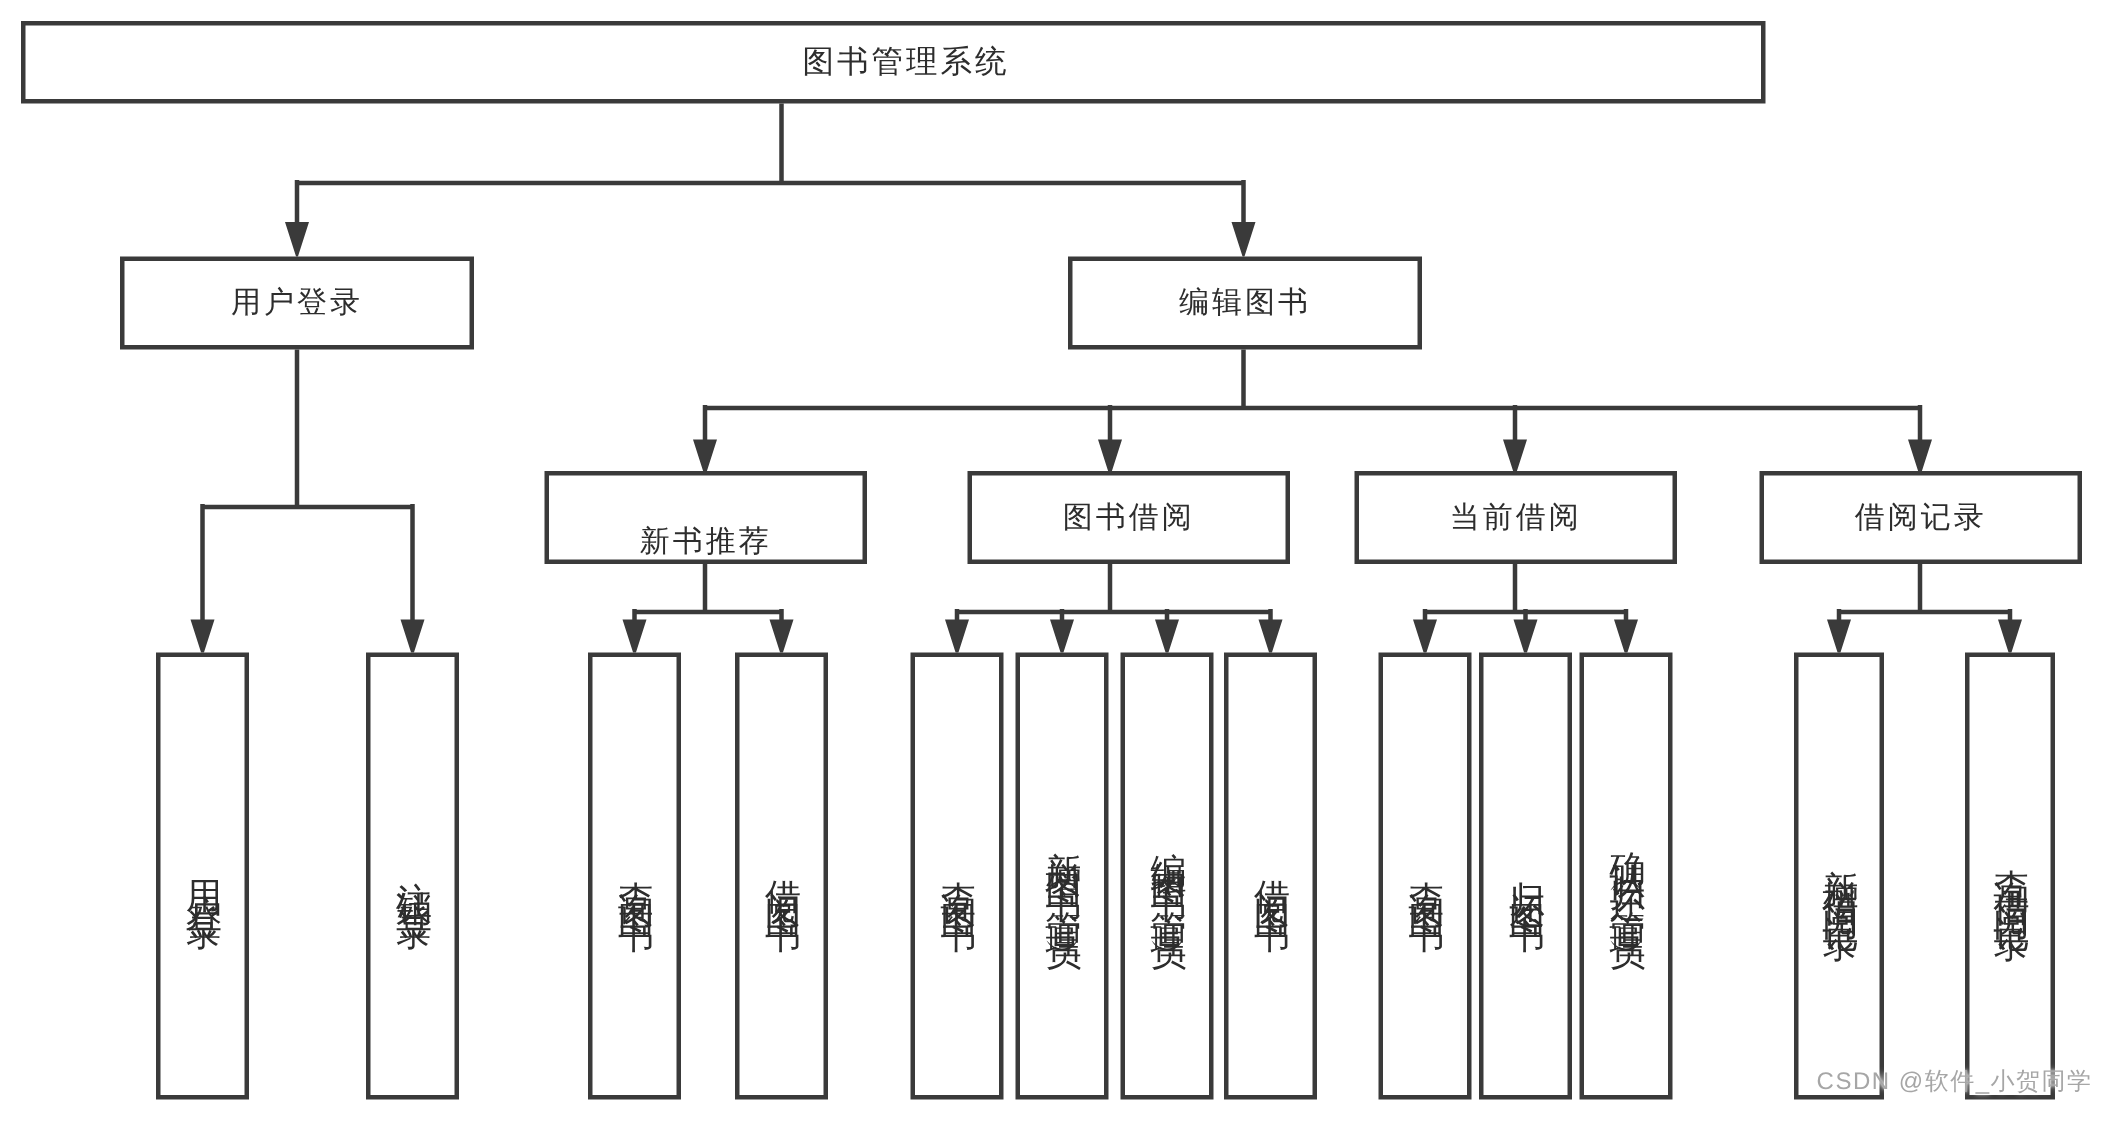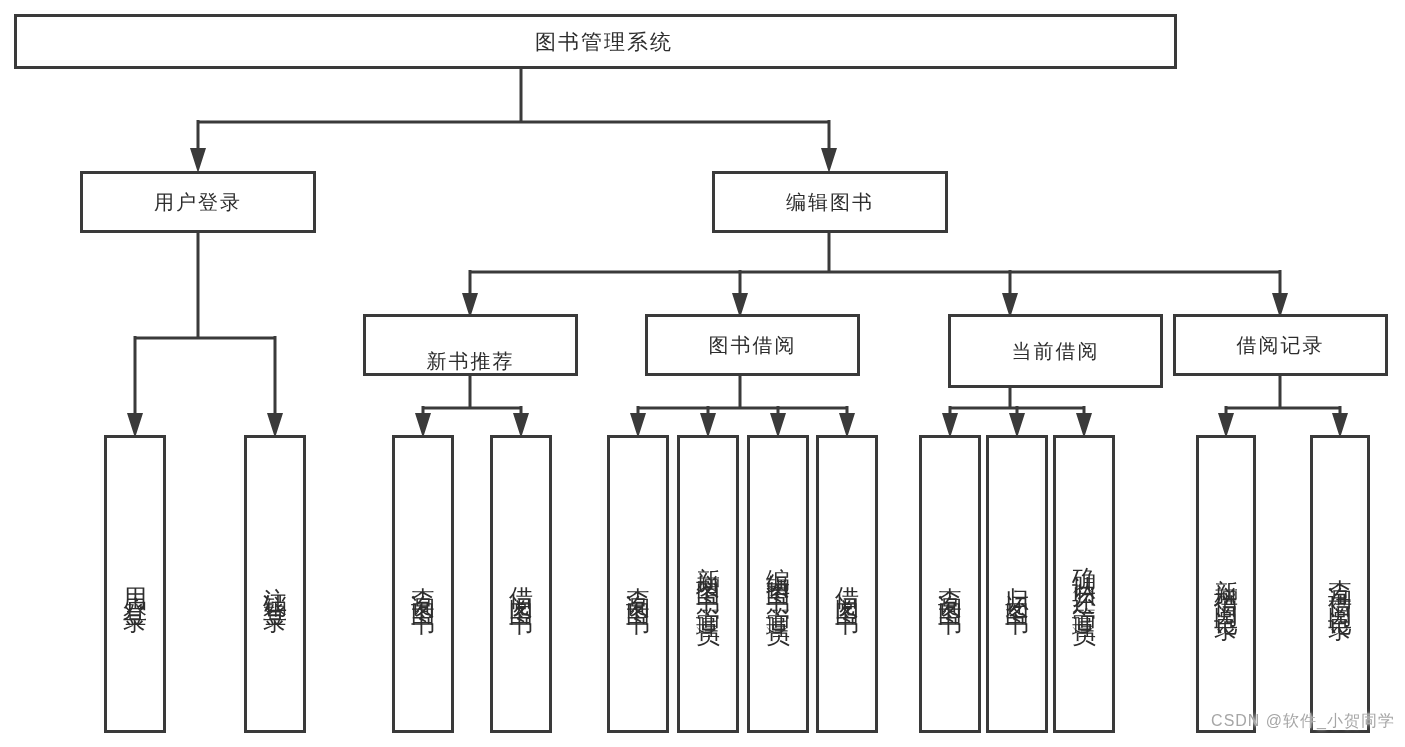--- a/index.html
+++ b/index.html
@@ -132,21 +132,21 @@
   <div class="box h-box" style="left:712px; top:171px; width:236px; height:62px;">
     <span>编辑图书</span>
   </div>
 
   <div class="box h-box" style="left:363px; top:314px; width:215px; height:62px;align-items:flex-end;">
     <span>新书推荐</span>
   </div>
   <div class="box h-box" style="left:633px; top:314px; width:215px; height:62px;margin-left:12px;">
     <span>图书借阅</span>
   </div>
-  <div class="box h-box" style="left:948px; top:314px; width:215px; height:74px;">
+  <div class="box h-box" style="left:903px; top:314px; width:215px; height:62px;">
     <span>当前借阅</span>
   </div>
   <div class="box h-box" style="left:1173px; top:314px; width:215px; height:62px;">
     <span>借阅记录</span>
   </div>
 
   <div class="box v-box" style="left:104px; top:435px; width:62px; height:298px;">
     <span>用户登录</span>
   </div>
   <div class="box v-box" style="left:244px; top:435px; width:62px; height:298px;">

